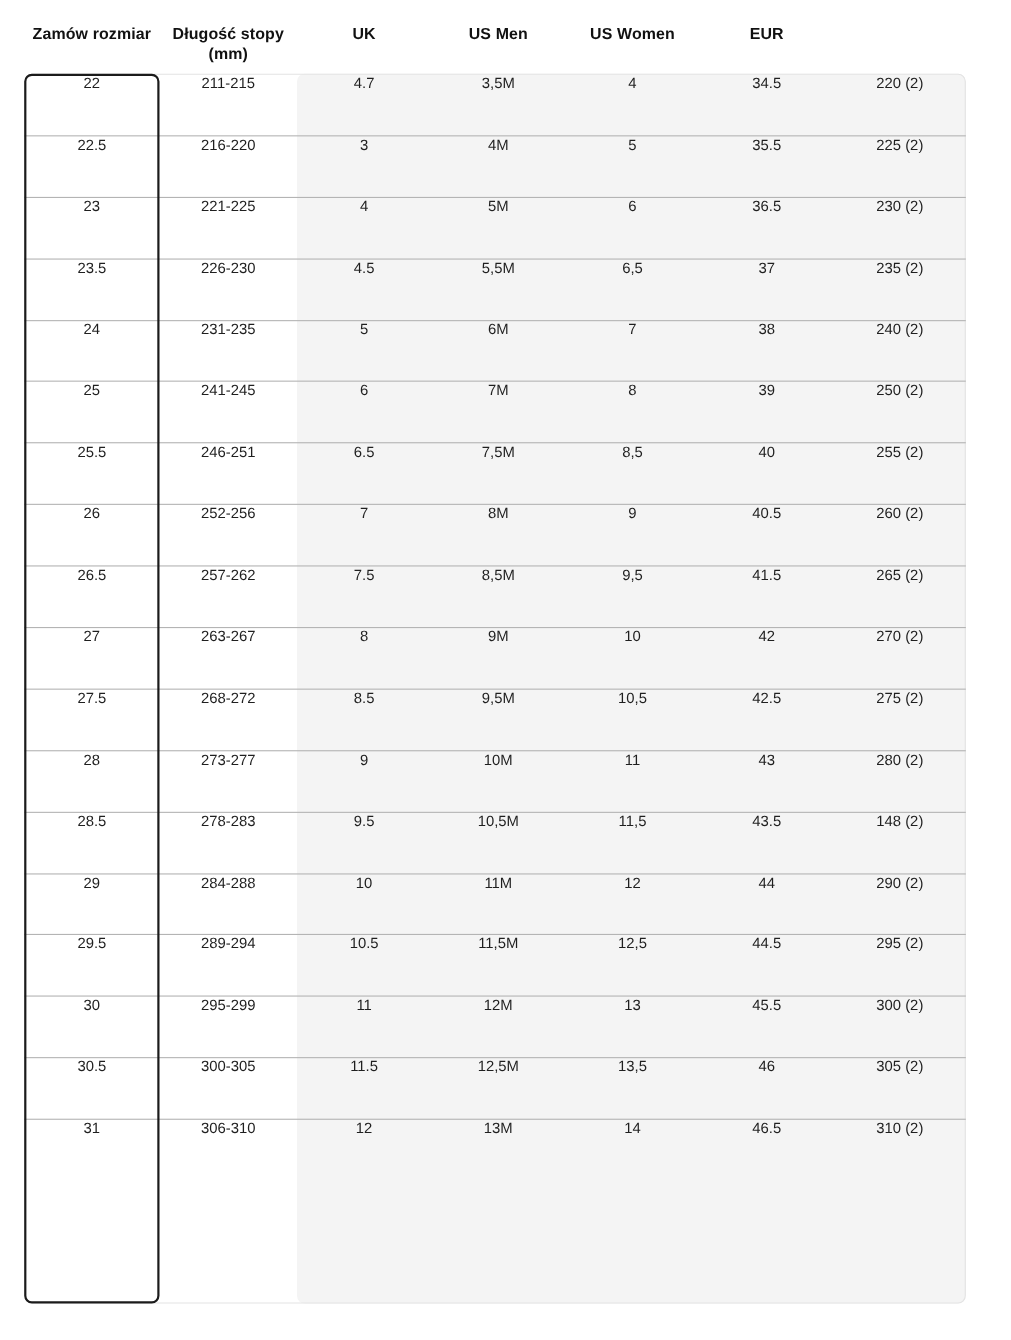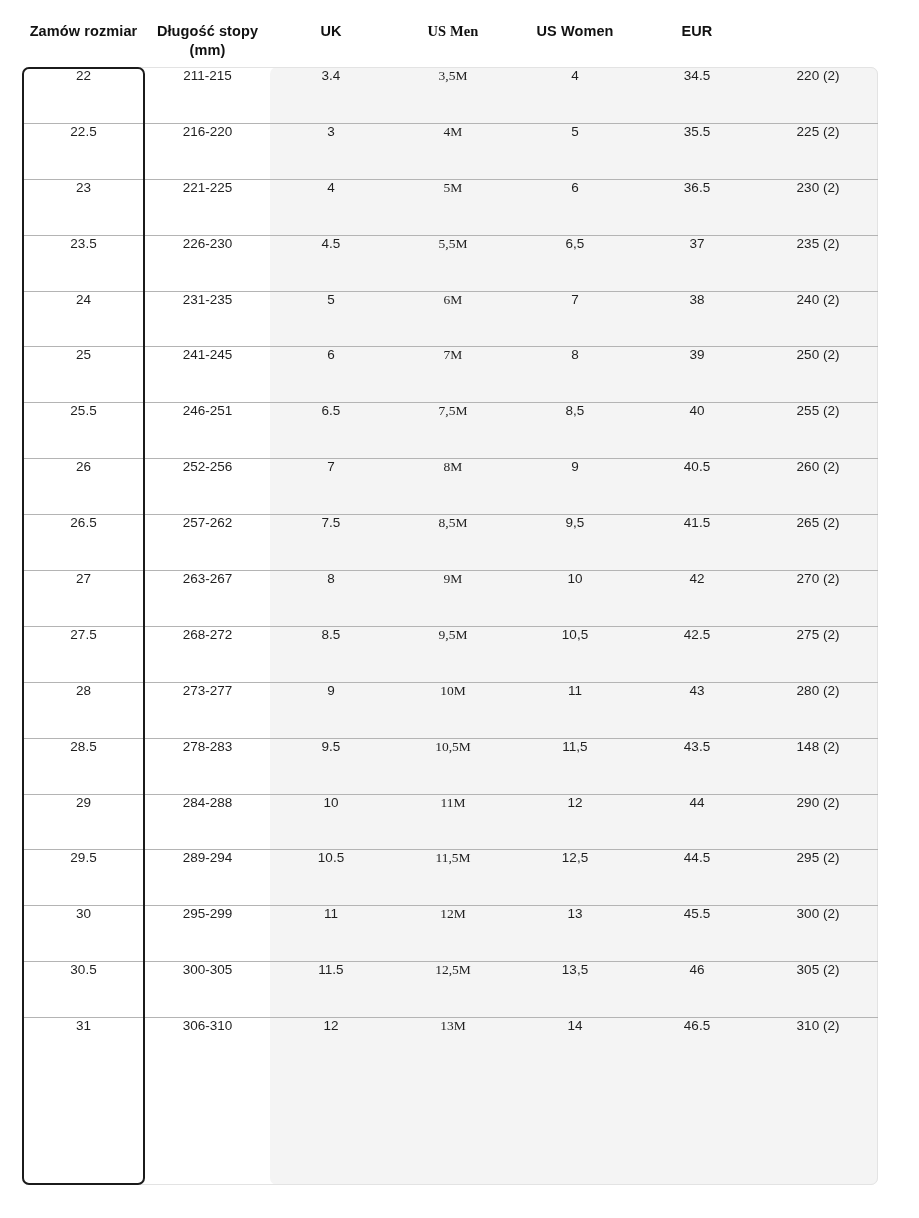--- a/index.html
+++ b/index.html
@@ -25,21 +25,21 @@
   
   .row {
     display: flex;
     width: 856px;
     margin-left: 22px;
     box-sizing: border-box;
   }
   .c0 { width: 123px; }
   .c1 { width: 125px; }
   .c2 { width: 122px; }
-  .c3 { width: 122px; font-family: Liberation Serif, serif; }
+  .c3 { width: 122px; }
   .c4 { width: 122px; }
   .c5 { width: 122px; }
   .c6 { width: 120px; }
 
   
   #table-header {
     position: absolute;
     top: 22px;
     left: 0;
     height: 45px;
@@ -148,21 +148,21 @@
   </div>
 
   <div id="table-body">
     <div id="shade-panel"></div>
     <div id="table-outline"></div>
     <div id="highlight-col"></div>
     <div id="rows">
         <div class="row data-row">
           <div class="cell c0">22</div>
           <div class="cell c1">211-215</div>
-          <div class="cell c2">3.4</div>
+          <div class="cell c2">4.7</div>
           <div class="cell c3">3,5M</div>
           <div class="cell c4">4</div>
           <div class="cell c5">34.5</div>
           <div class="cell c6">220 (2)</div>
         </div>
         <div class="row data-row">
           <div class="cell c0">22.5</div>
           <div class="cell c1">216-220</div>
           <div class="cell c2">3</div>
           <div class="cell c3">4M</div>

